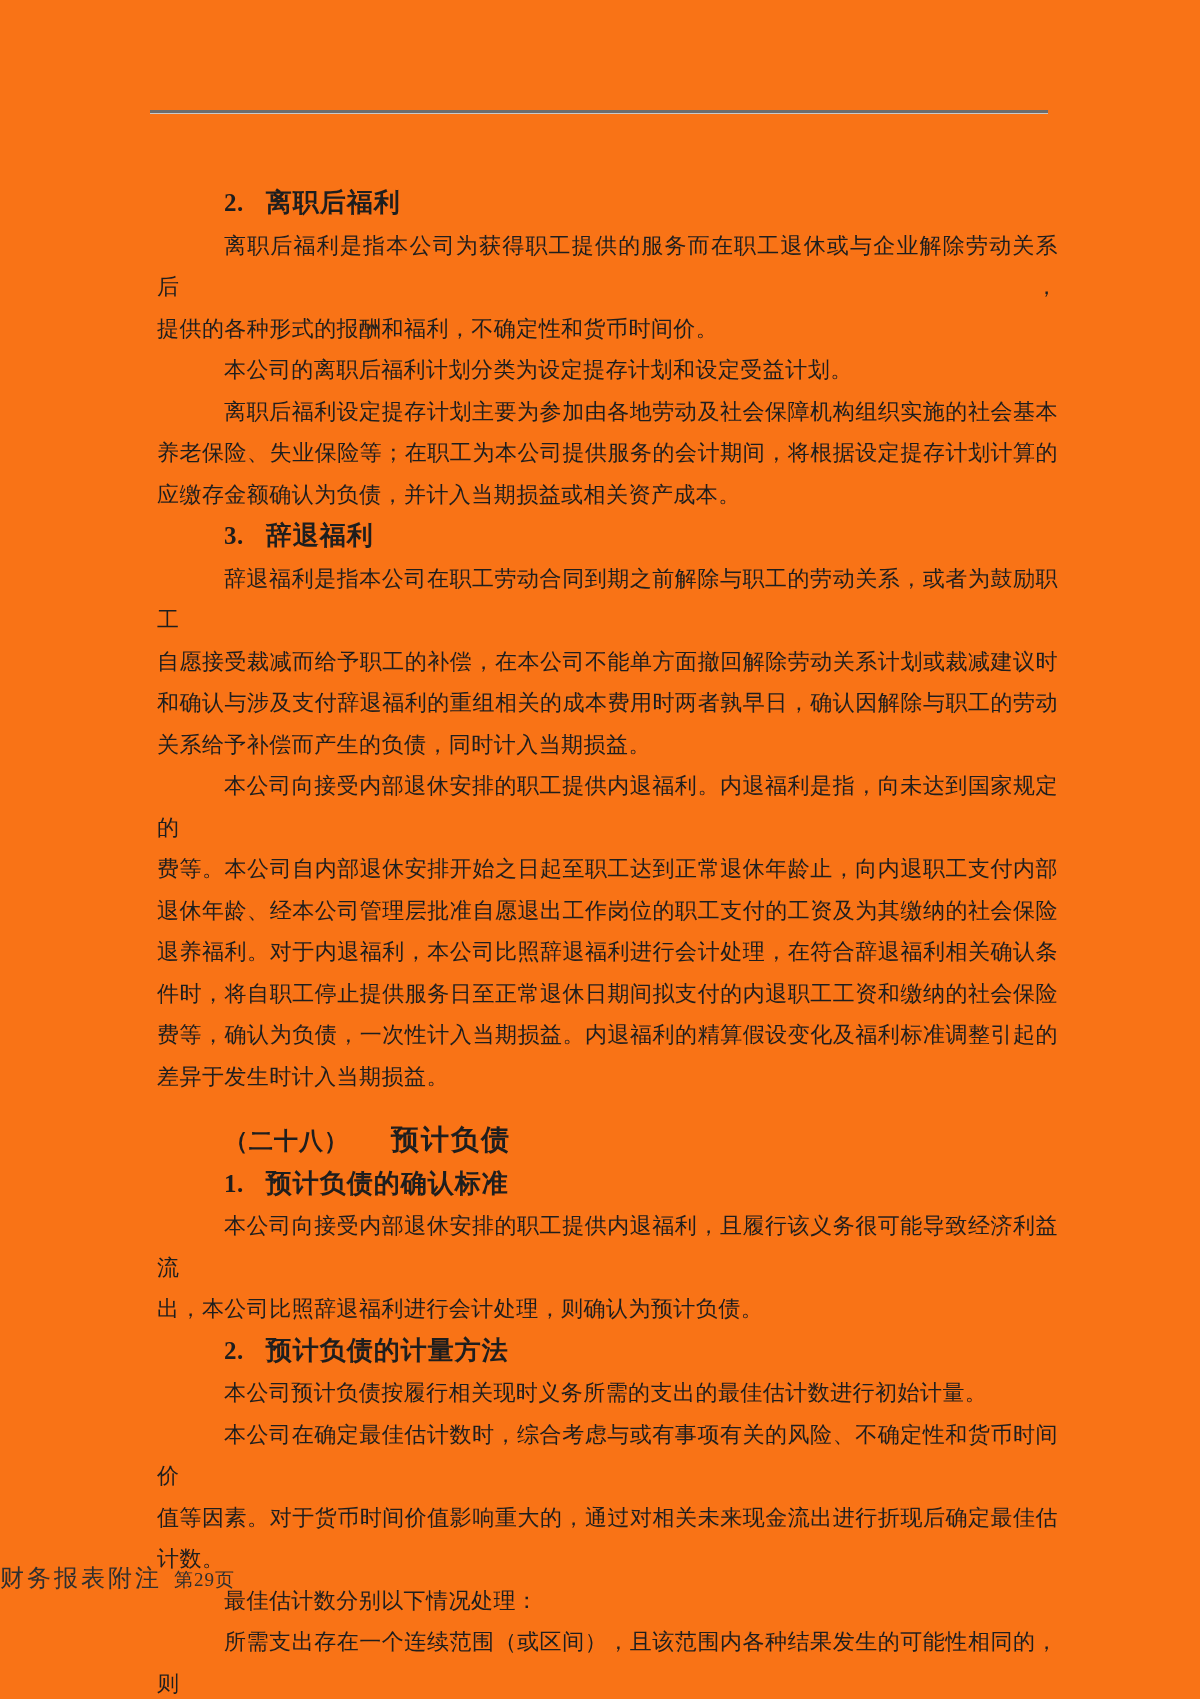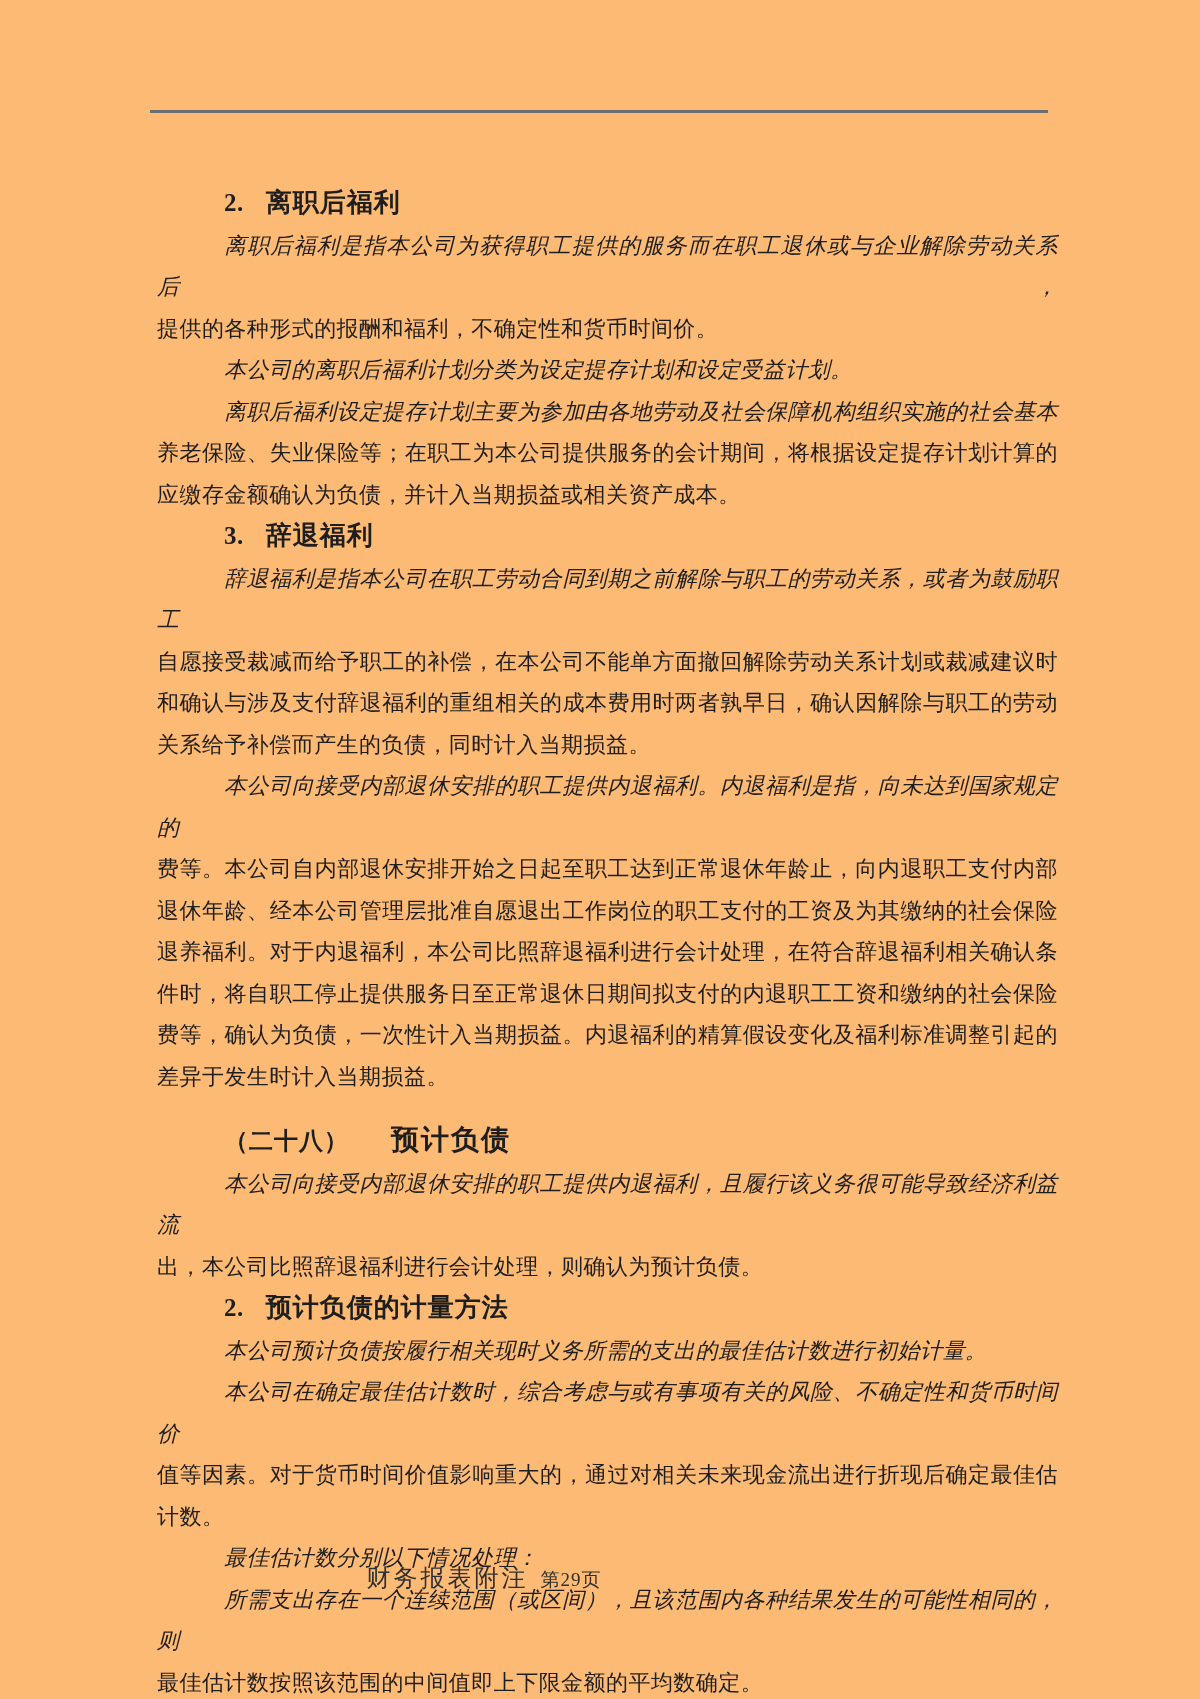--- a/index.html
+++ b/index.html
@@ -4,63 +4,63 @@
 <style>
   html, body { margin: 0; padding: 0; }
   body {
     width: 1200px; height: 1699px;
     background: #e9e9e9;
     font-family: "Liberation Serif", "DejaVu Serif", serif;
   }
   .page {
     position: relative;
     width: 1200px; height: 1699px;
-    background: #fdba74;
+    background: #f97316;
     color: #1e1e1e;
     overflow: hidden;
   }
   .top-rule {
     position: absolute;
     left: 150px; top: 110px;
     width: 898px; height: 3px;
     background: #6d6d6d;
     border-bottom: 1px solid #c9c9c9;
   }
   .doc {
     position: absolute;
     left: 157px; top: 182px;
     width: 901px;
     font-size: 22px;
     line-height: 41.5px;
     letter-spacing: 0.45px;
     text-align: left;
   }
   .para .line { min-height: 41.5px; }
-  .para .line:first-child { text-indent: 67px; font-style: italic; }
+  .para .line:first-child { text-indent: 67px; }
   .jline {
     text-align: justify;
     text-align-last: justify;
     text-justify: inter-character;
   }
   .h1, .h2 {
     font-weight: 700;
     padding-left: 67px;
     line-height: 41.5px;
     white-space: nowrap;
   }
   .h1 { margin-top: 22px; }
   .h1 .num { font-size: 24px; margin-right: 42px; letter-spacing: 1px; }
   .h1 .title { font-size: 28px; letter-spacing: 2px; }
   .h2 .num { font-size: 25px; margin-right: 22px; }
   .h2 .title { font-size: 26px; letter-spacing: 1px; }
   .footer {
     position: absolute;
     left: 0; top: 1562px;
     width: 968px;
-    text-align: center;
+    text-align: left;
     white-space: nowrap;
     color: #2f2f2f;
   }
   .footer .ft { font-size: 24px; letter-spacing: 3px; }
   .footer .fp { font-size: 19px; margin-left: 12px; letter-spacing: 1px; }
 </style>
 </head>
 <body>
 
 <div class="page">
@@ -89,20 +89,21 @@
       <div class="para">
         <div class="line jline">本公司向接受内部退休安排的职工提供内退福利。内退福利是指，向未达到国家规定的</div>
         <div class="line jline">费等。本公司自内部退休安排开始之日起至职工达到正常退休年龄止，向内退职工支付内部</div>
         <div class="line jline">退休年龄、经本公司管理层批准自愿退出工作岗位的职工支付的工资及为其缴纳的社会保险</div>
         <div class="line jline">退养福利。对于内退福利，本公司比照辞退福利进行会计处理，在符合辞退福利相关确认条</div>
         <div class="line jline">件时，将自职工停止提供服务日至正常退休日期间拟支付的内退职工工资和缴纳的社会保险</div>
         <div class="line jline">费等，确认为负债，一次性计入当期损益。内退福利的精算假设变化及福利标准调整引起的</div>
         <div class="line">差异于发生时计入当期损益。</div>
       </div>
       <div class="h1"><span class="num">（二十八）</span><span class="title">预计负债</span></div>
+      <div class="h2"><span class="num">1.</span><span class="title">预计负债的确认标准</span></div>
       <div class="para">
         <div class="line jline">本公司向接受内部退休安排的职工提供内退福利，且履行该义务很可能导致经济利益流</div>
         <div class="line">出，本公司比照辞退福利进行会计处理，则确认为预计负债。</div>
       </div>
       <div class="h2"><span class="num">2.</span><span class="title">预计负债的计量方法</span></div>
       <div class="para">
         <div class="line">本公司预计负债按履行相关现时义务所需的支出的最佳估计数进行初始计量。</div>
       </div>
       <div class="para">
         <div class="line jline">本公司在确定最佳估计数时，综合考虑与或有事项有关的风险、不确定性和货币时间价</div>

